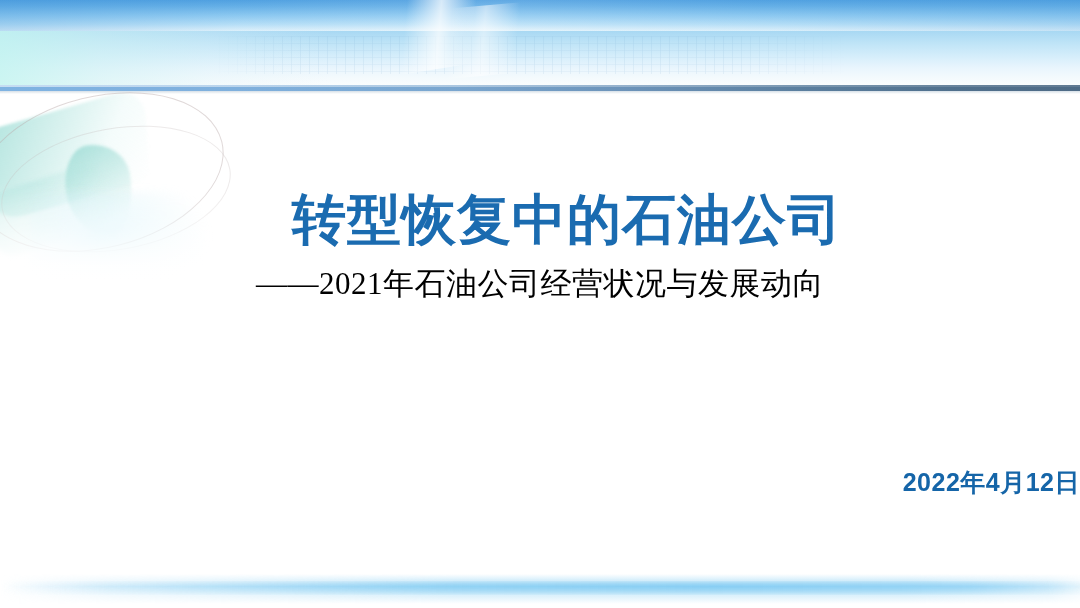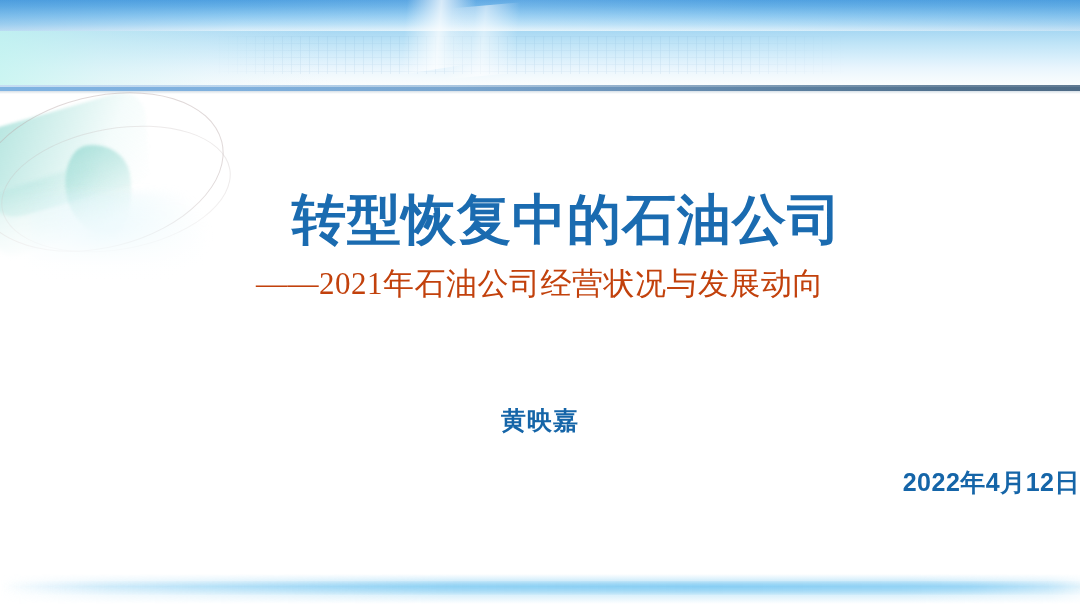--- a/index.html
+++ b/index.html
@@ -243,21 +243,21 @@
     position: absolute;
     left: 0;
     top: 264px;
     width: 1080px;
     text-align: center;
     font-family: "Liberation Serif", "DejaVu Serif", serif;
     font-weight: normal;
     font-size: 31px;
     line-height: 40px;
     letter-spacing: 0.5px;
-    color: #c2410c;
+    color: #000000;
     white-space: nowrap;
   }
 
   .presenter {
     position: absolute;
     left: 0;
     top: 404px;
     width: 1080px;
     text-align: center;
     font-family: "Liberation Sans", "DejaVu Sans", sans-serif;
@@ -343,21 +343,20 @@
     <div class="art-ring-2"></div>
     <div class="art-haze"></div>
     <div class="art-fade"></div>
   </div>
 
   <div class="content">
     <div class="title">转型恢复中的石油公司</div>
 
     <div class="subtitle">——2021年石油公司经营状况与发展动向</div>
 
-    <div class="presenter">黄映嘉</div>
 
     <div class="date">2022年4月12日</div>
   </div>
 
   <div class="footer-bar"></div>
   <div class="footer-bar-core"></div>
 
 </div>
 
 </body></html>

